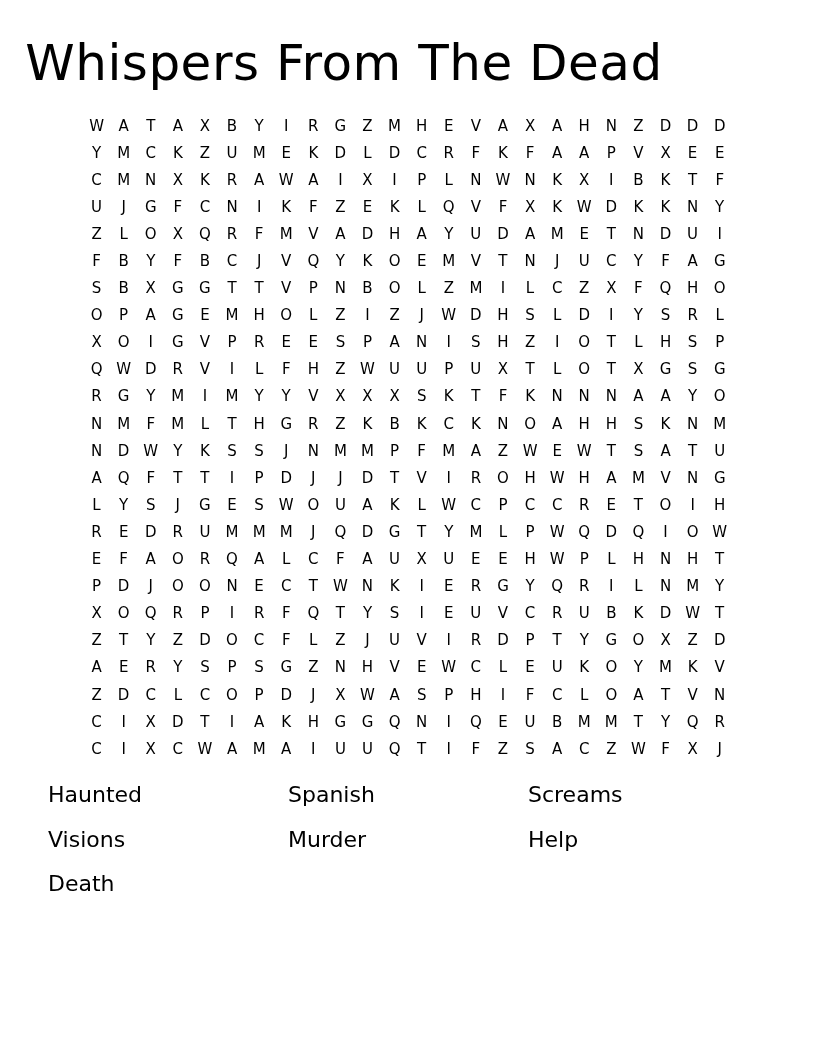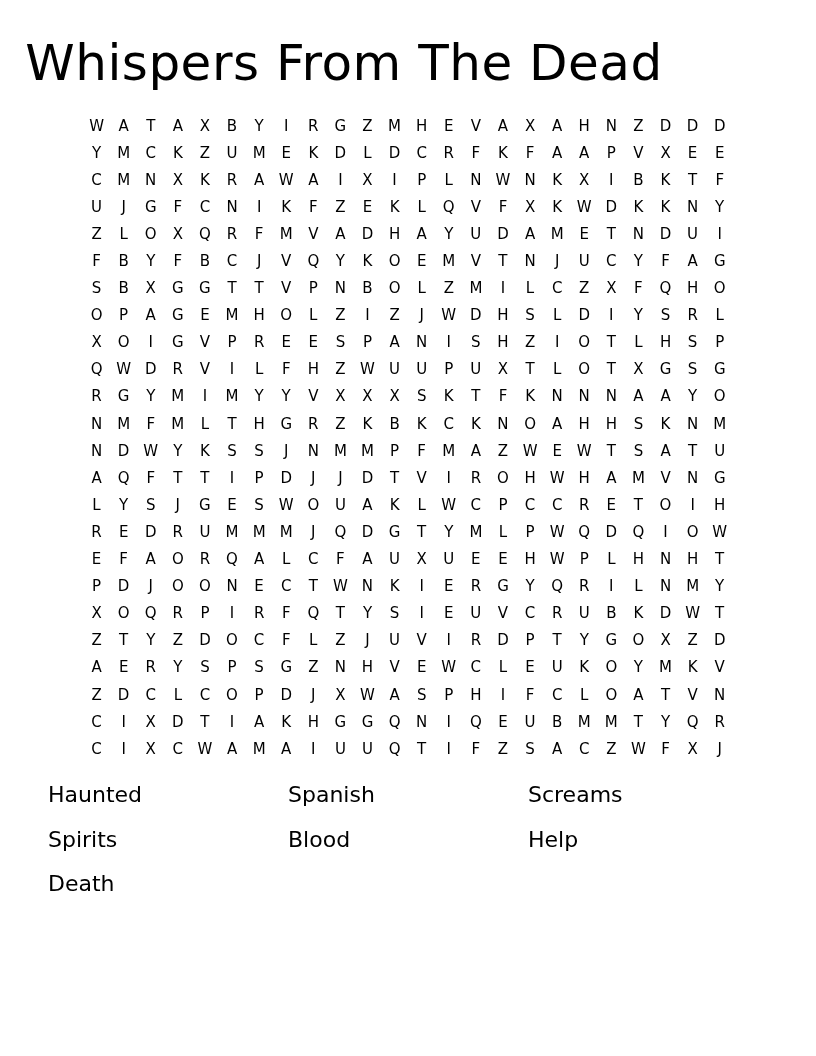--- a/index.html
+++ b/index.html
@@ -639,17 +639,17 @@
     <div class="cell">W</div>
     <div class="cell">F</div>
     <div class="cell">X</div>
     <div class="cell">J</div>
   </div>
 
 <div class="wordlist" id="word-list">
     <div class="word">Haunted</div>
     <div class="word">Spanish</div>
     <div class="word">Screams</div>
-    <div class="word">Spirits</div>
-    <div class="word">Blood</div>
+    <div class="word">Visions</div>
+    <div class="word">Murder</div>
     <div class="word">Help</div>
     <div class="word">Death</div>
   </div>
 
 </body></html>

